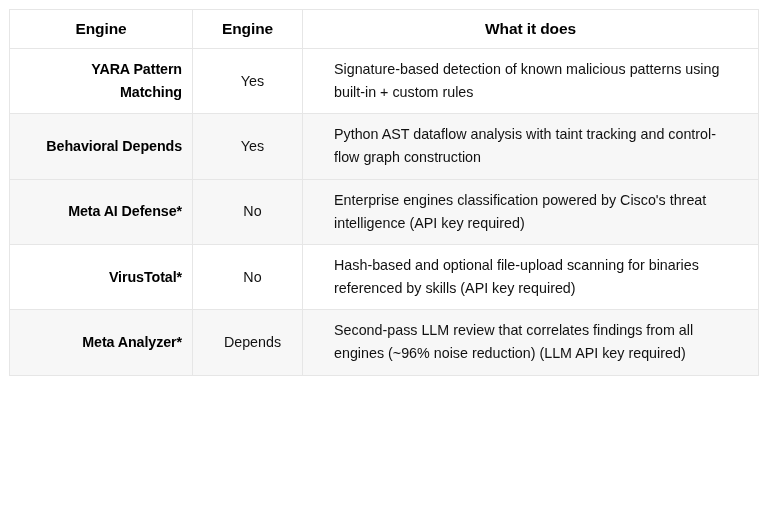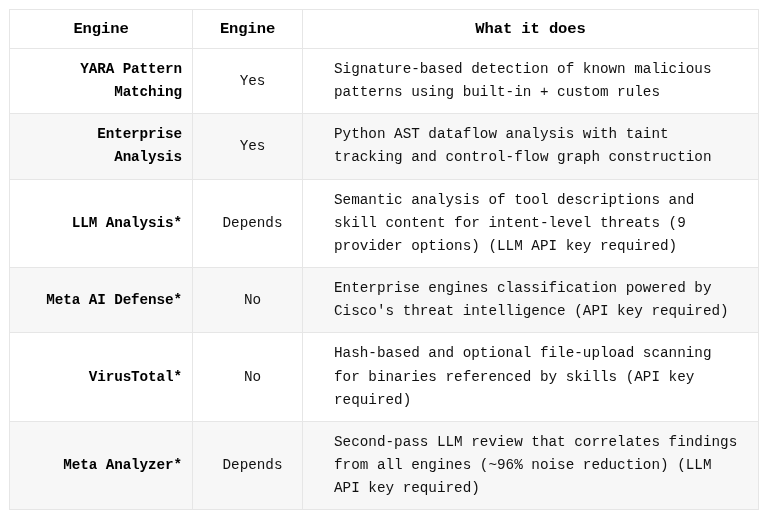--- a/index.html
+++ b/index.html
@@ -21,21 +21,20 @@
     height: 530px;
     box-sizing: border-box;
     padding: 9px 10px 7px 9px;
   }
   table.engines-table {
     width: 749px;
     border-collapse: collapse;
     table-layout: fixed;
     background: #4c1d95;
     border: 1px solid #e6e6e6;
-    font-family: Liberation Mono, monospace;
   }
   table.engines-table col.col-engine { width: 183px; }
   table.engines-table col.col-local  { width: 110px; }
   table.engines-table col.col-desc   { width: 456px; }
 
   thead th {
     border: 1px solid #e6e6e6;
     font-size: 15.5px;
     font-weight: bold;
     color: #000000;
@@ -95,28 +94,23 @@
         <th>What it does</th>
       </tr>
     </thead>
     <tbody>
       <tr class="row-plain">
         <td class="cell-engine">YARA Pattern Matching</td>
         <td class="cell-local">Yes</td>
         <td class="cell-desc">Signature-based detection of known malicious patterns using built-in + custom rules</td>
       </tr>
       <tr class="row-alt">
-        <td class="cell-engine">Enterprise Analysis</td>
+        <td class="cell-engine">Behavioral Depends</td>
         <td class="cell-local">Yes</td>
         <td class="cell-desc">Python AST dataflow analysis with taint tracking and control-flow graph construction</td>
-      </tr>
-      <tr class="row-plain">
-        <td class="cell-engine">LLM Analysis*</td>
-        <td class="cell-local">Depends</td>
-        <td class="cell-desc">Semantic analysis of tool descriptions and skill content for intent-level threats (9 provider options) (LLM API key required)</td>
       </tr>
       <tr class="row-alt">
         <td class="cell-engine">Meta AI Defense*</td>
         <td class="cell-local">No</td>
         <td class="cell-desc">Enterprise engines classification powered by Cisco's threat intelligence (API key required)</td>
       </tr>
       <tr class="row-plain">
         <td class="cell-engine">VirusTotal*</td>
         <td class="cell-local">No</td>
         <td class="cell-desc">Hash-based and optional file-upload scanning for binaries referenced by skills (API key required)</td>

